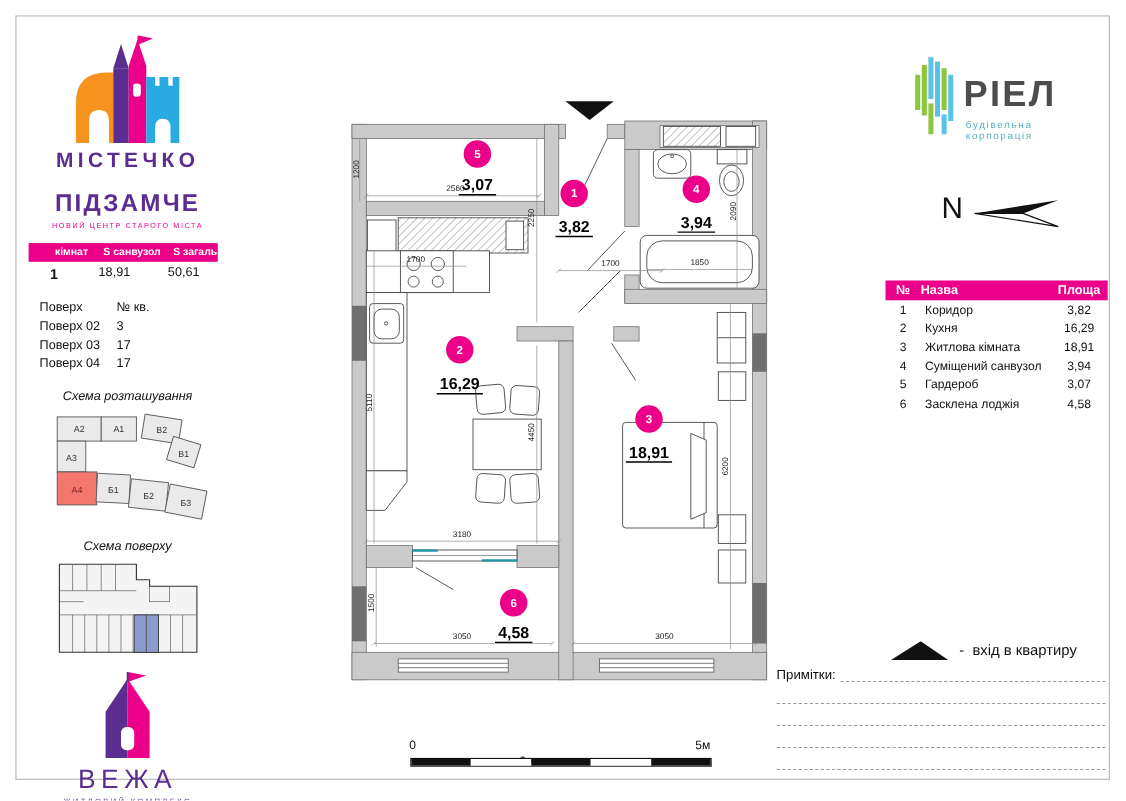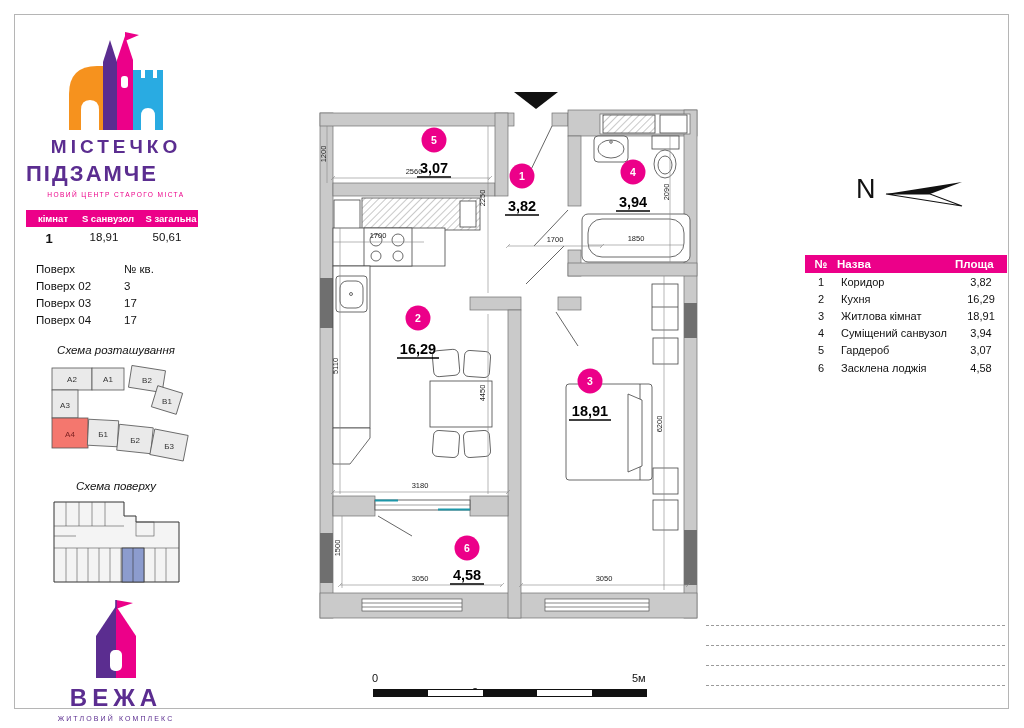--- a/index.html
+++ b/index.html
@@ -4,50 +4,50 @@
 <style>
   html,body{margin:0;padding:0;background:#fff;}
   .page{position:relative;width:1024px;height:728px;background:#fff;
         font-family:"Liberation Sans",sans-serif;overflow:hidden;}
   .frame{position:absolute;left:14px;top:14px;width:993px;height:693px;
          border:1px solid #b5b5b5;}
   
   .sidebar{position:absolute;left:26px;top:26px;width:180px;}
   .castle{display:block;margin:6px auto 2px auto;}
   .logo-l1{color:#5B2D90;font-weight:bold;font-size:19px;letter-spacing:4px;text-align:center;}
-  .logo-l2{color:#5B2D90;font-weight:bold;font-size:22px;letter-spacing:2px;margin-top:3px;}
+  .logo-l2{color:#5B2D90;font-weight:bold;font-size:22px;letter-spacing:2px;text-align:center;margin-top:14px;}
   .logo-tag{color:#EC0089;font-size:6.6px;letter-spacing:1.4px;text-align:center;margin-top:4px;}
   .sum-table{margin-top:12px;width:172px;font-size:9.5px;}
   .sum-head{display:grid;grid-template-columns:46px 64px 62px;background:#EC0089;color:#fff;
-            font-weight:bold;padding:3px 4px;}
+            font-weight:bold;padding:3px 16px;}
   .sum-head span{text-align:center;}
   .sum-row{display:grid;grid-template-columns:46px 64px 62px;color:#111;font-size:11.5px;padding:4px 0;}
   .sum-row span{text-align:center;}
   .sum-row .b{font-weight:bold;font-size:13px;}
   .floors{margin:10px 0 0 10px;font-size:11.5px;color:#111;}
-  .floors .fr{display:grid;grid-template-columns:70px 60px;padding:2.5px 0;gap:18px;}
+  .floors .fr{display:grid;grid-template-columns:70px 60px;padding:2.5px 0;}
   .sec-title{font-size:11.5px;color:#111;text-align:center;margin-top:16px;font-style:italic;}
-  .vezha-name{color:#5B2D90;font-weight:bold;font-size:24px;letter-spacing:5px;text-align:center;margin-top:4px;}
+  .vezha-name{color:#5B2D90;font-weight:normal;font-size:24px;letter-spacing:5px;text-align:center;margin-top:4px;}
   .vezha-tag{color:#5B2D90;font-size:7px;letter-spacing:2.1px;text-align:center;margin-top:3px;}
   
   .title{position:absolute;left:300px;top:40px;width:430px;text-align:center;
          font-size:21px;color:#111;}
   
   .brand{position:absolute;left:830px;top:46px;width:170px;height:90px;}
   .brand-name{position:absolute;left:46px;top:20px;font-size:33px;font-weight:bold;
               color:#4D4D4F;letter-spacing:2px;}
   .brand-tag{position:absolute;left:48px;top:62px;font-size:9px;color:#55AFC4;letter-spacing:1.5px;}
   
   .compass{position:absolute;left:856px;top:174px;width:120px;height:40px;}
   .compass-n{position:absolute;left:0;top:0;font-size:27px;color:#111;}
   
   .rooms{position:absolute;left:805px;top:255px;width:202px;font-size:11px;color:#111;}
   .rooms-head{display:grid;grid-template-columns:32px 118px 52px;background:#EC0089;color:#fff;
               font-weight:bold;font-size:11.5px;padding:3px 0;}
-  .rooms-head .c0{text-align:center;}.rooms-head .c1{text-align:left;}.rooms-head .c2{}
+  .rooms-head .c0{text-align:center;}.rooms-head .c1{text-align:left;}.rooms-head .c2{text-align:center;}
   .rooms-row{display:grid;grid-template-columns:32px 118px 52px;padding:2.6px 0;}
   .rooms-row .c0{text-align:center;}
   .rooms-row .c1{text-align:left;padding-left:4px;}
   .rooms-row .c2{text-align:center;}
   
   .legend{position:absolute;left:810px;top:581px;width:200px;height:22px;}
   .legend-text{position:absolute;left:62px;top:2px;font-size:13.5px;color:#111;white-space:pre;}
   .notes{position:absolute;left:706px;top:606px;width:299px;font-size:12px;color:#111;}
   .notes-first{display:flex;align-items:flex-end;}
   .notes-label{flex:0 0 auto;padding-right:4px;}
@@ -187,20 +187,34 @@
       <path d="M30,6 L50,36 V78 H30 Z" fill="#EC0089"></path>
       <rect x="24" y="50" width="12" height="21" rx="5" fill="#fff"></rect>
       <polygon points="30,0 47,3 30,9" fill="#EC0089"></polygon>
       <line x1="30" y1="0" x2="30" y2="9" stroke="#5B2D90" stroke-width="1.6"></line>
     </svg>
     <div class="vezha-name">ВЕЖА</div>
     <div class="vezha-tag">ЖИТЛОВИЙ КОМПЛЕКС</div>
   </div>
 
 
+  <div class="brand">
+    <svg width="42" height="84" viewBox="0 0 42 84" style="position:absolute;left:0;top:0;">
+      <rect x="2" y="22" width="4.6" height="32" fill="#8DC63F"></rect>
+      <rect x="8" y="13" width="4.6" height="46" fill="#8DC63F"></rect>
+      <rect x="14" y="6" width="4.6" height="38" fill="#5BC2E7"></rect>
+      <rect x="14" y="48" width="4.6" height="28" fill="#8DC63F"></rect>
+      <rect x="20" y="10" width="4.6" height="50" fill="#5BC2E7"></rect>
+      <rect x="26" y="16" width="4.6" height="38" fill="#8DC63F"></rect>
+      <rect x="32" y="22" width="4.6" height="42" fill="#5BC2E7"></rect>
+      <rect x="26" y="58" width="4.6" height="18" fill="#5BC2E7"></rect>
+    </svg>
+    <div class="brand-name">РІЕЛ</div>
+    <div class="brand-tag">будівельна корпорація</div>
+  </div>
 
   <div class="compass">
     <span class="compass-n">N</span>
     <svg width="82" height="34" viewBox="0 0 82 34" style="position:absolute;left:28px;top:4px;">
       <polygon points="2,16 78,4 46,16" fill="#111"></polygon>
       <polygon points="2,16 78,28 46,16" fill="#fff" stroke="#111" stroke-width="1.1"></polygon>
     </svg>
   </div>
 
   <div class="rooms">
@@ -214,21 +228,21 @@
       <span class="c1">Коридор</span>
       <span class="c2">3,82</span>
     </div>
     <div class="rooms-row">
       <span class="c0">2</span>
       <span class="c1">Кухня</span>
       <span class="c2">16,29</span>
     </div>
     <div class="rooms-row">
       <span class="c0">3</span>
-      <span class="c1">Житлова кімнат</span>
+      <span class="c1">Житлова кімната</span>
       <span class="c2">18,91</span>
     </div>
     <div class="rooms-row">
       <span class="c0">4</span>
       <span class="c1">Суміщений санвузол</span>
       <span class="c2">3,94</span>
     </div>
     <div class="rooms-row">
       <span class="c0">5</span>
       <span class="c1">Гардероб</span>
@@ -450,20 +464,30 @@
     <span class="sb-5">5м</span>
     <div class="sb-bar">
       <div class="sb-seg sb-b"></div>
         <div class="sb-seg sb-w"></div>
         <div class="sb-seg sb-b"></div>
       <div class="sb-seg sb-w"></div>
         <div class="sb-seg sb-b"></div>
     </div>
   </div>
 
+  <div class="legend">
+    <svg width="54" height="18" viewBox="0 0 54 18" style="position:absolute;left:0;top:2px;">
+      <polygon points="0,17 52,17 27,0" fill="#111"></polygon>
+    </svg>
+    <span class="legend-text">-  вхід в квартиру</span>
+  </div>
 
   <div class="notes">
+    <div class="notes-first">
+      <span class="notes-label">Примітки:</span>
+      <span class="dash"></span>
+    </div>
     <div class="dash-row"></div>
     <div class="dash-row"></div>
     <div class="dash-row"></div>
     <div class="dash-row"></div>
   </div>
 </div>
 
 </body></html>

